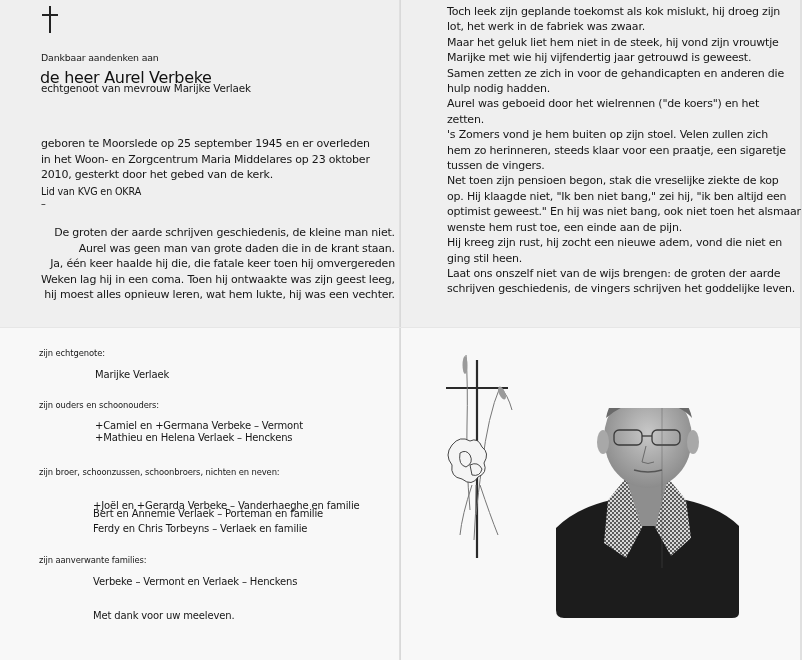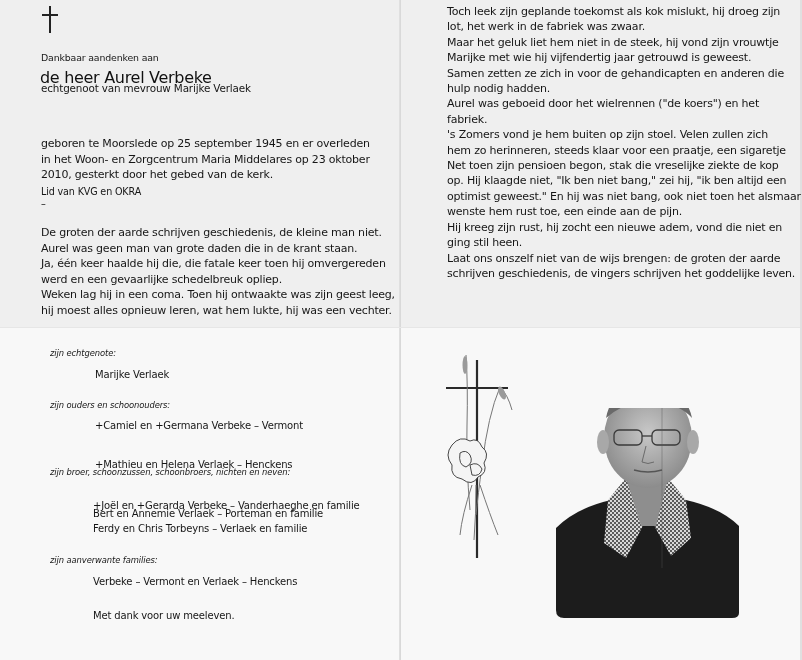--- a/index.html
+++ b/index.html
@@ -32,24 +32,24 @@
   .t { position: absolute; white-space: nowrap; font-size: 9.6px; letter-spacing: -0.15px; text-align: center; }
   .intro { left: 41px; top: 52px; font-size: 9.4px; }
   .name { left: 40px; top: 68px; font-size: 16px; letter-spacing: -0.3px; color: #111; }
   .spouse { left: 41px; top: 82px; font-size: 10.4px; }
 
   .para { position: absolute; font-size: 11px; line-height: 15.5px; letter-spacing: -0.2px; }
   .para div { white-space: nowrap; }
   .birth { left: 41px; top: 136px; }
   .member { left: 41px; top: 186px; }
   .dash { left: 41px; top: 198px; }
-  .story-l { left: 41px; top: 225px; }
+  .story-l { left: 41px; top: 225px; text-align: right; }
   .story-r { left: 447px; top: 4px; line-height: 15.4px; }
 
-  .fam-head { position: absolute; left: 50px; font-size: 8.4px; font-style: italic; white-space: nowrap; letter-spacing: -0.1px; }
+  .fam-head { position: absolute; left: 39px; font-size: 8.4px; white-space: nowrap; letter-spacing: -0.1px; }
   .fam-line { position: absolute; left: 70px; font-size: 10px; white-space: nowrap; letter-spacing: -0.15px; margin-left: 23px; }
 
   .deco { position: absolute; left: 440px; top: 345px; width: 80px; height: 220px; }
   .photo {
     position: absolute; left: 556px; top: 408px; width: 183px; height: 210px;
   }
 </style>
 </head>
 <body>
 
@@ -74,52 +74,52 @@
   <div>in het Woon- en Zorgcentrum Maria Middelares op 23 oktober</div>
   <div>2010, gesterkt door het gebed van de kerk.</div>
 </div>
 <div class="t member">Lid van KVG en OKRA</div>
 <div class="t dash">–</div>
 
 <div class="para story-l">
   <div>De groten der aarde schrijven geschiedenis, de kleine man niet.</div>
   <div>Aurel was geen man van grote daden die in de krant staan.</div>
   <div>Ja, één keer haalde hij die, die fatale keer toen hij omvergereden</div>
-  <div>werd en een gevaarlijke schedelbreuk opliep.</div>
   <div>Weken lag hij in een coma. Toen hij ontwaakte was zijn geest leeg,</div>
   <div>hij moest alles opnieuw leren, wat hem lukte, hij was een vechter.</div>
 </div>
 
 <div class="para story-r">
   <div>Toch leek zijn geplande toekomst als kok mislukt, hij droeg zijn</div>
   <div>lot, het werk in de fabriek was zwaar.</div>
   <div>Maar het geluk liet hem niet in de steek, hij vond zijn vrouwtje</div>
   <div>Marijke met wie hij vijfendertig jaar getrouwd is geweest.</div>
   <div>Samen zetten ze zich in voor de gehandicapten en anderen die</div>
   <div>hulp nodig hadden.</div>
   <div>Aurel was geboeid door het wielrennen ("de koers") en het</div>
-  <div>fabriek.</div>
+  <div>zetten.</div>
   <div>'s Zomers vond je hem buiten op zijn stoel. Velen zullen zich</div>
   <div>hem zo herinneren, steeds klaar voor een praatje, een sigaretje</div>
+  <div>tussen de vingers.</div>
   <div>Net toen zijn pensioen begon, stak die vreselijke ziekte de kop</div>
   <div>op. Hij klaagde niet, "Ik ben niet bang," zei hij, "ik ben altijd een</div>
   <div>optimist geweest." En hij was niet bang, ook niet toen het alsmaar</div>
   <div>wenste hem rust toe, een einde aan de pijn.</div>
   <div>Hij kreeg zijn rust, hij zocht een nieuwe adem, vond die niet en</div>
   <div>ging stil heen.</div>
   <div>Laat ons onszelf niet van de wijs brengen: de groten der aarde</div>
   <div>schrijven geschiedenis, de vingers schrijven het goddelijke leven.</div>
 </div>
 
 <div class="fam-head" style="top:348px">zijn echtgenote:</div>
 <div class="fam-line" style="top:369px; left:72px">Marijke Verlaek</div>
 
 <div class="fam-head" style="top:400px">zijn ouders en schoonouders:</div>
 <div class="fam-line" style="top:420px; left:72px">+Camiel en +Germana Verbeke – Vermont</div>
-<div class="fam-line" style="top:459px; left:72px">+Mathieu en Helena Verlaek – Henckens</div>
+<div class="fam-line" style="top:432px; left:72px">+Mathieu en Helena Verlaek – Henckens</div>
 
 <div class="fam-head" style="top:467px">zijn broer, schoonzussen, schoonbroers, nichten en neven:</div>
 <div class="fam-line" style="top:500px">+Joël en +Gerarda Verbeke – Vanderhaeghe en familie</div>
 <div class="fam-line" style="top:508px">Bert en Annemie Verlaek – Porteman en familie</div>
 <div class="fam-line" style="top:523px">Ferdy en Chris Torbeyns – Verlaek en familie</div>
 
 <div class="fam-head" style="top:555px">zijn aanverwante families:</div>
 <div class="fam-line" style="top:576px">Verbeke – Vermont en Verlaek – Henckens</div>
 
 <div class="fam-line" style="top:610px">Met dank voor uw meeleven.</div>

